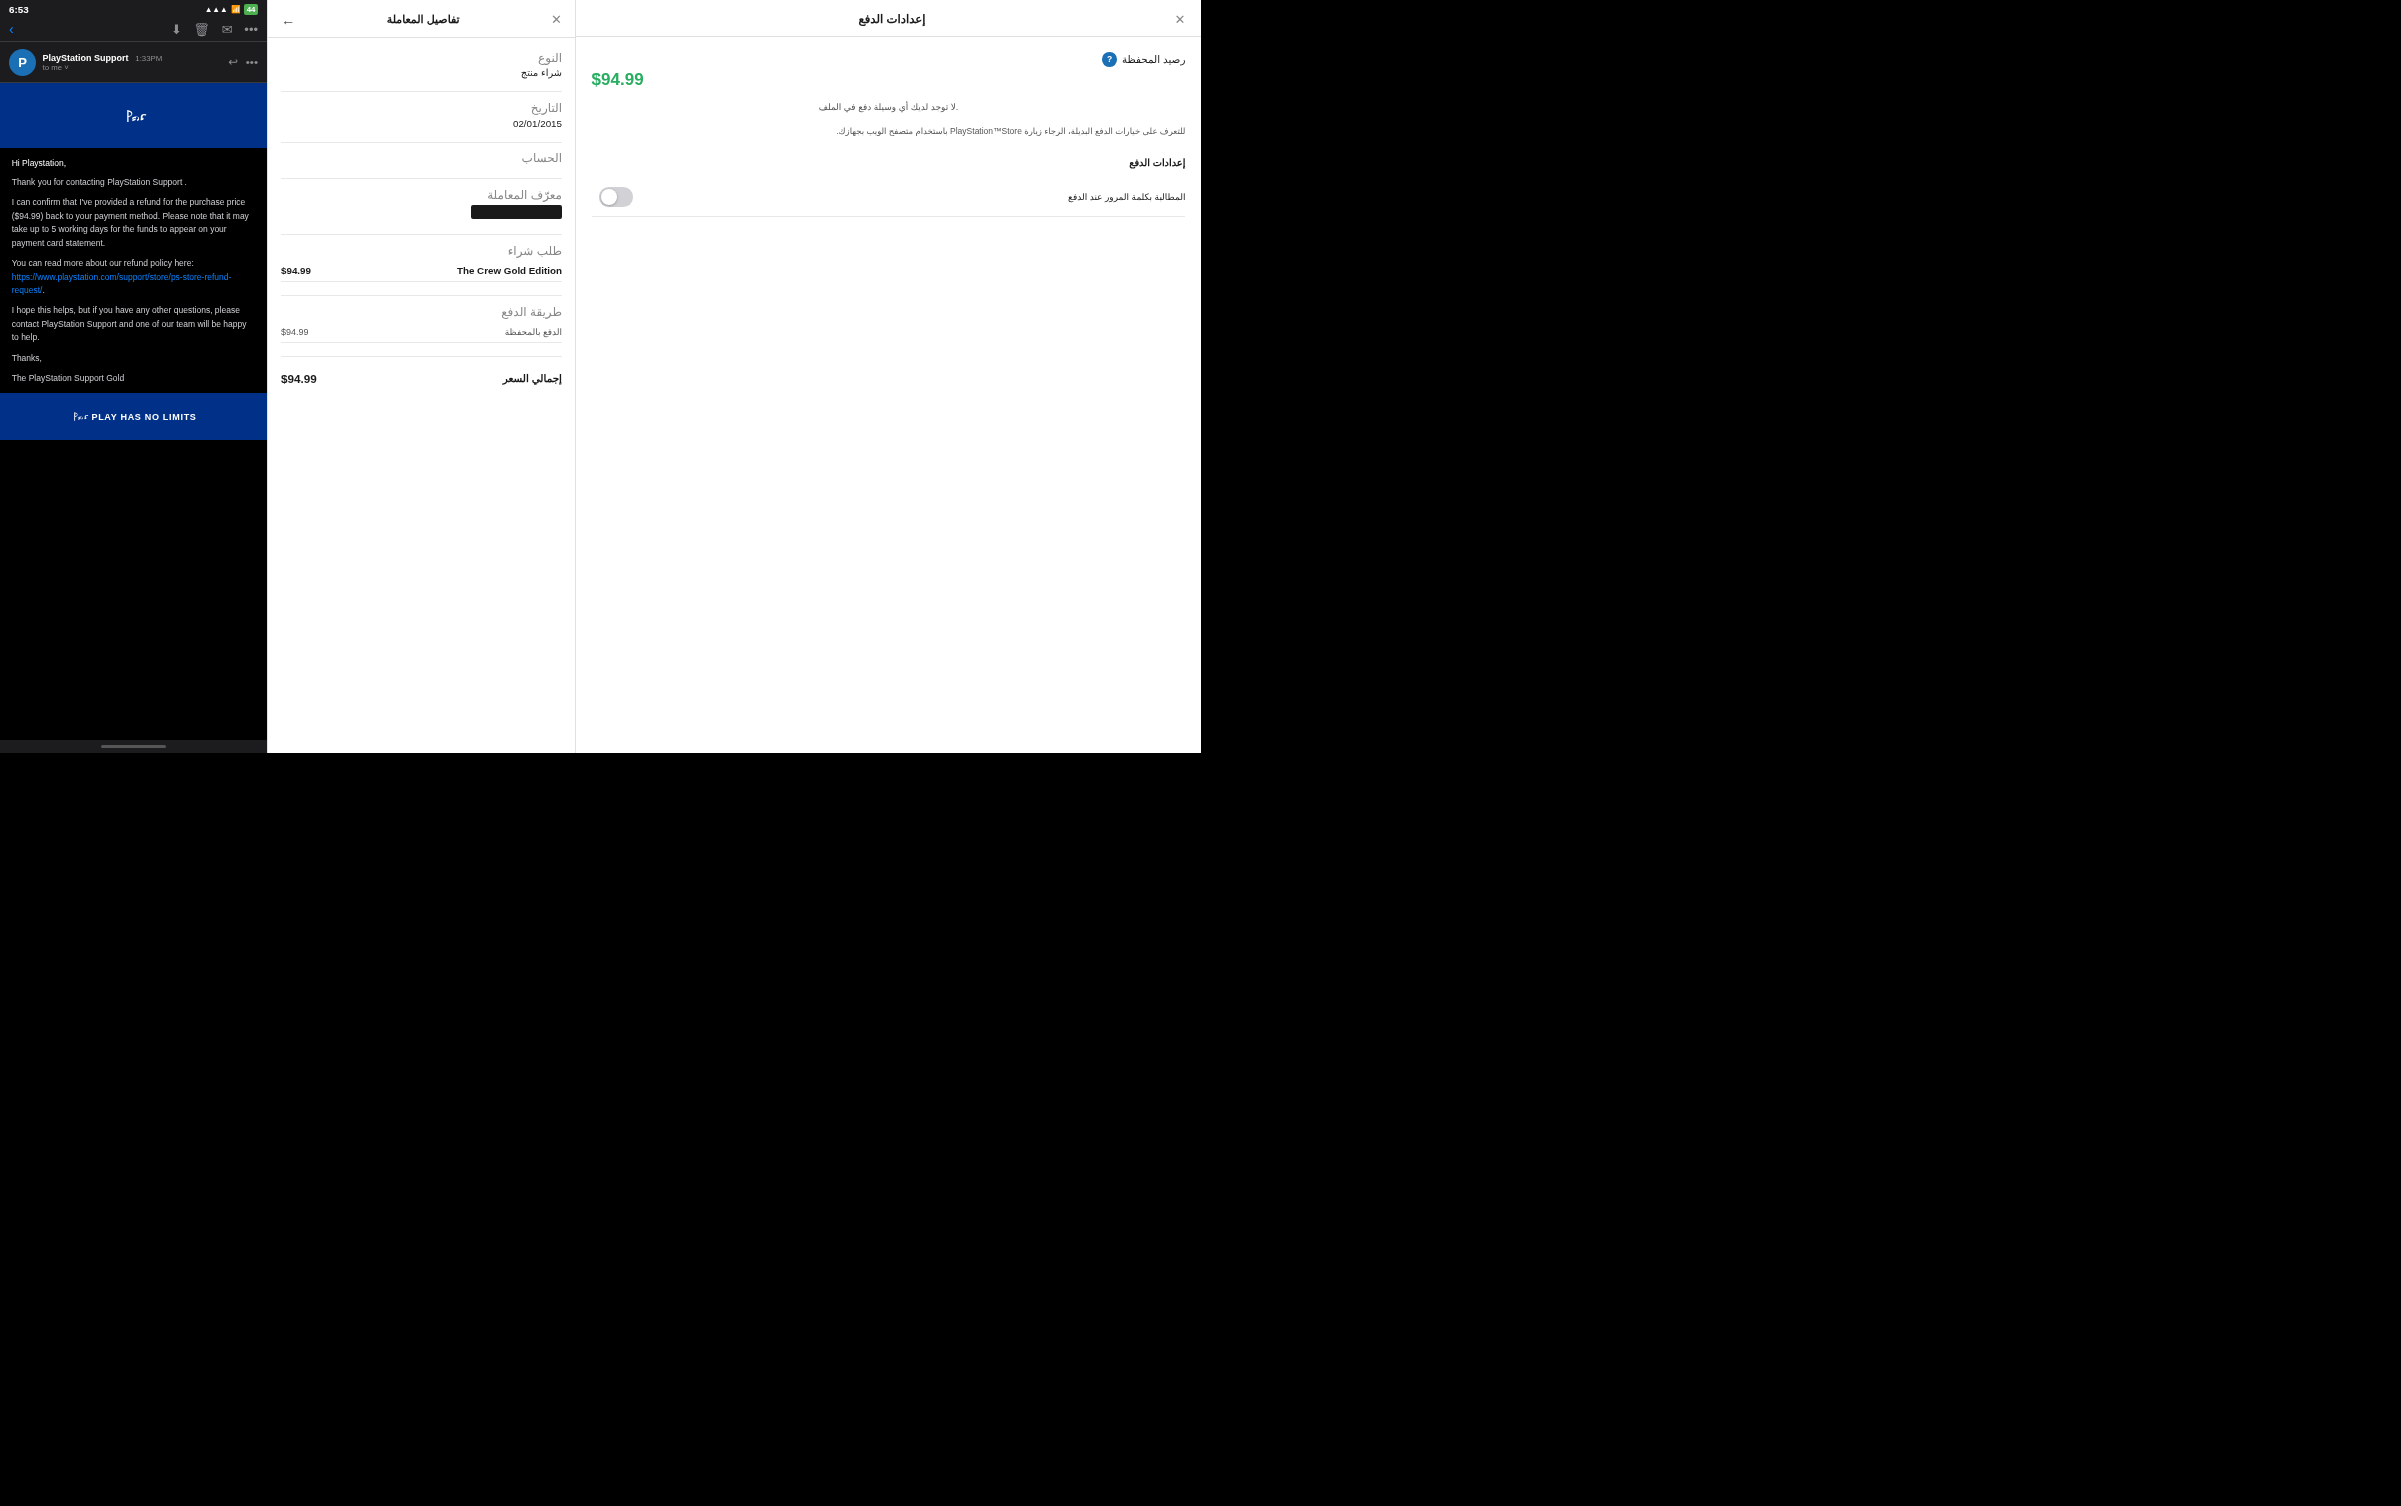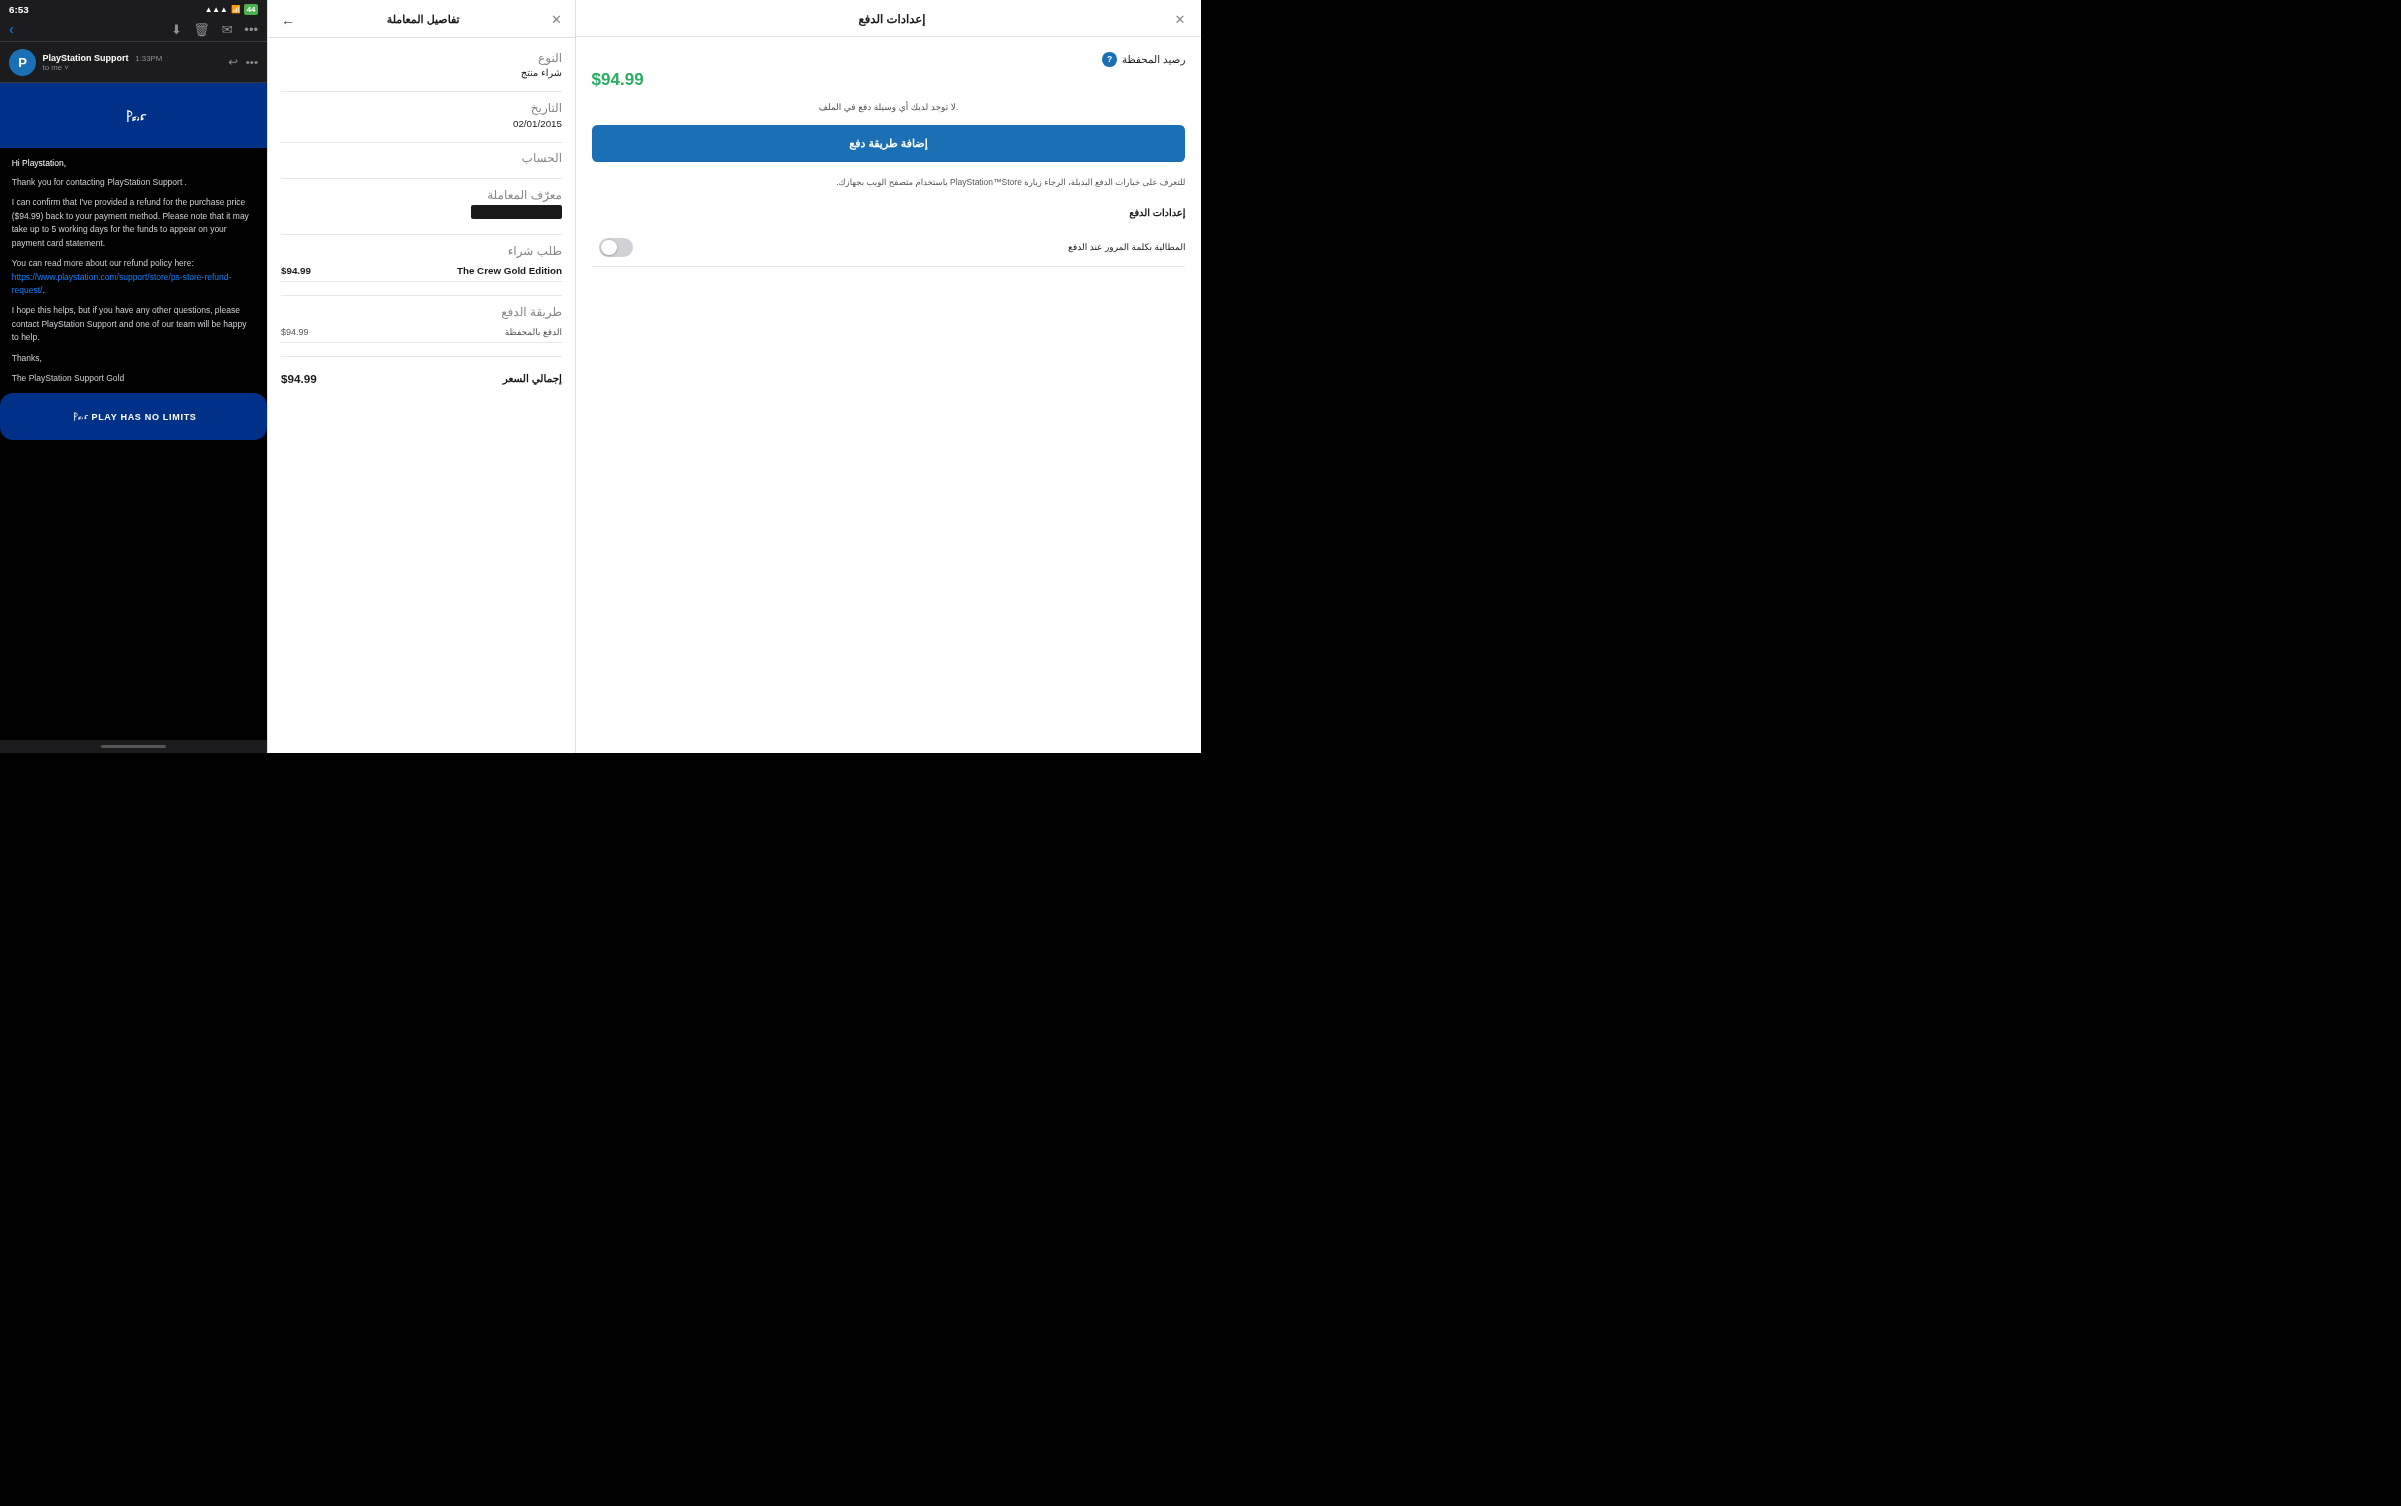--- a/index.html
+++ b/index.html
@@ -165,21 +165,20 @@
 
     .ps-footer-banner {
       background: #003087;
       width: 100%;
       height: 47px;
       display: flex;
       align-items: center;
       justify-content: center;
       gap: 0;
       margin-top: 7.8px;
-      border-radius: 13px;
     }
     .footer-logo {
       width: 21px;
       height: 21px;
     }
     .footer-text {
       color: #fff;
       font-size: 9px;
       font-weight: 700;
       letter-spacing: 0.7px;
@@ -623,21 +622,20 @@
       <div class="help-icon">
         <span>?</span>
       </div>
     </div>
     <div class="wallet-amount">$94.99</div>
 
     
     <div class="no-payment-text">.لا توجد لديك أي وسيلة دفع في الملف</div>
 
     
-    <button class="add-payment-btn">إضافة طريقة دفع</button>
 
     
     <div class="alt-payment-text">للتعرف على خيارات الدفع البديلة، الرجاء زيارة PlayStation™Store باستخدام متصفح الويب بجهازك.</div>
 
     
     <div class="settings-section-title">إعدادات الدفع</div>
 
     
     <div class="setting-row">
       <span class="setting-label">المطالبة بكلمة المرور عند الدفع</span>

